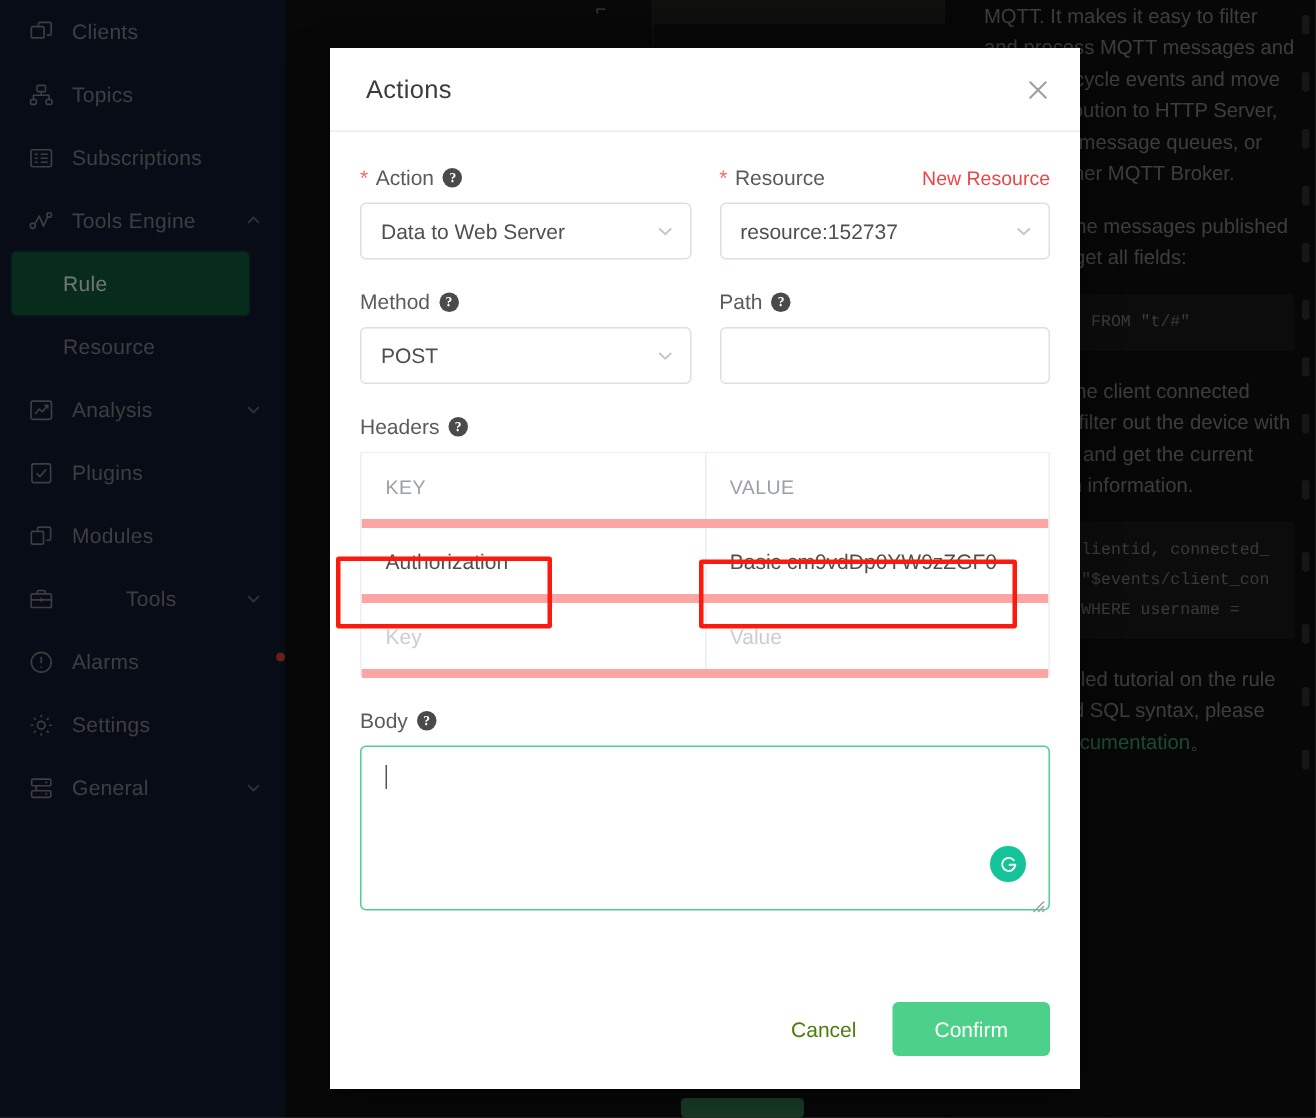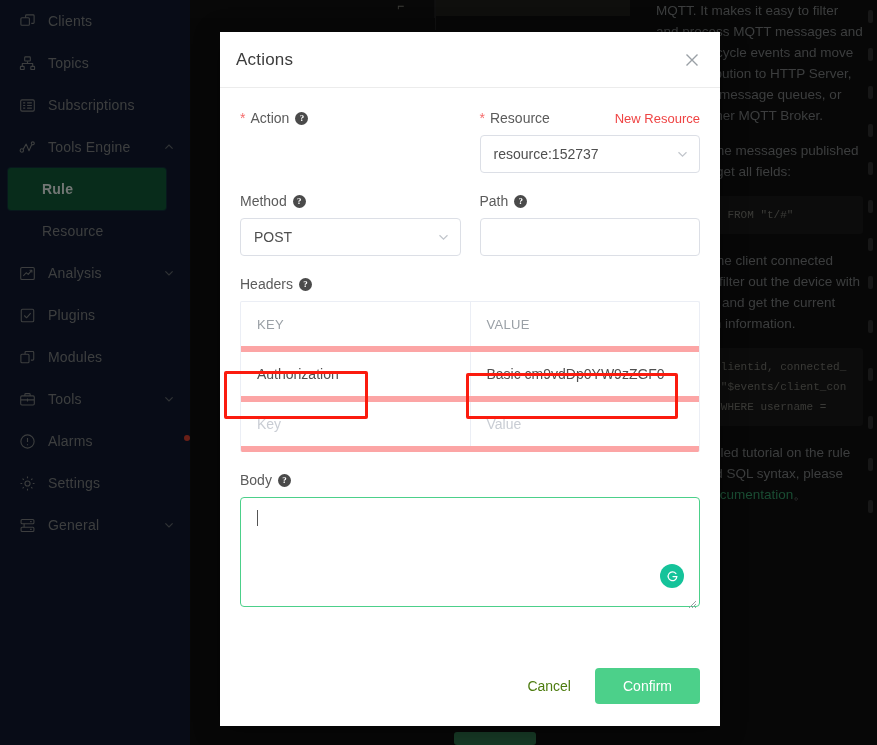--- a/index.html
+++ b/index.html
@@ -35,21 +35,20 @@
   .nav-item .caret { width: 14px; height: 14px; flex: 0 0 14px; margin-right: 14px; opacity: .75; }
   .nav-item.sub { padding-left: 42px; }
   .nav-item.active {
     background: #0f5132;
     color: #cfd8d3;
     border-radius: 3px;
     margin: 0 8px;
     width: 158px;
     padding-left: 34px;
     box-shadow: 0 0 0 1px rgba(27,194,124,.12);
-    font-weight: bold;
   }
   .alarm-dot {
     width: 6px; height: 6px; border-radius: 50%;
     background: #c0392b; margin-left: 1px; margin-top: -6px;
   }
 
   
   .content { position: absolute; left: 190px; top: 0; right: 0; bottom: 0; background: #0d0d0d; }
   .content-inner { position: absolute; left: 0; top: 0; right: 0; bottom: 0; }
 
@@ -110,21 +109,21 @@
     width: 500px; height: 694px;
     background: #ffffff;
     box-shadow: 0 4px 24px rgba(0,0,0,.35);
     display: flex; flex-direction: column;
     font-size: 14px; color: #4a4a4a;
   }
   .modal-header {
     position: relative;
     height: 56px; flex: 0 0 56px;
     display: flex; align-items: center;
-    padding: 0 16px;
+    padding: 0 24px;
     border-bottom: 1px solid #ececec;
   }
   .modal-title { font-size: 17px; color: #3c3c3c; letter-spacing: .2px; }
   .modal-close {
     position: absolute; right: 18px; top: 18px;
     width: 20px; height: 20px;
     color: #9aa0a6;
   }
   .modal-body { flex: 1 1 auto; padding: 18px 20px 0 20px; overflow: hidden; }
 
@@ -302,21 +301,21 @@
         </div>
         <div class="nav-item">
           <span class="ico">
             <svg viewBox="0 0 18 18" width="17" height="17" fill="none" stroke="currentColor" stroke-width="1.15" stroke-linejoin="round">
               <rect x="2" y="5.6" width="8.6" height="9" rx="1.1"></rect>
               <path d="M6.4 5.6 V3.6 a1 1 0 0 1 1-1 h7.2 a1 1 0 0 1 1 1 v7.2 a1 1 0 0 1-1 1 h-2"></path>
             </svg>
           </span>
           <span class="lbl">Modules</span>
         </div>
-        <div class="nav-item" style="justify-content: flex-start;">
+        <div class="nav-item" style="justify-content: flex-start; gap: 36px;">
           <span class="ico">
             <svg viewBox="0 0 18 18" width="17" height="17" fill="none" stroke="currentColor" stroke-width="1.15" stroke-linejoin="round">
               <rect x="1.8" y="5.2" width="14.4" height="9.6" rx="1.3"></rect>
               <path d="M6.2 5.2 V3.8 a1 1 0 0 1 1-1 h3.6 a1 1 0 0 1 1 1 v1.4"></path>
               <path d="M1.8 9.4 h14.4 M9 8 v3"></path>
             </svg>
           </span>
           <span class="lbl">Tools</span>
           <span class="caret" style="margin-left: auto;"><svg viewBox="0 0 14 14" width="14" height="14" fill="none" stroke="currentColor" stroke-width="1.2">
               <path d="M3.4 5.4 L7 9 L10.6 5.4"></path>
@@ -407,20 +406,28 @@
 
     <div class="modal-body">
 
       <div class="row2">
         <div class="field">
           <div class="field-label">
             <span class="req-star">*</span>
             <span>Action</span>
             <span class="help-ico">?</span>
           </div>
+          <div class="control">
+            <span>Data to Web Server</span>
+            <span class="chev">
+              <svg viewBox="0 0 13 13" width="13" height="13" fill="none" stroke="currentColor" stroke-width="1.3">
+                  <path d="M2.5 4.8 L6.5 8.6 L10.5 4.8"></path>
+                </svg>
+            </span>
+          </div>
         </div>
 
         <div class="field">
           <div class="field-label">
             <span class="req-star">*</span>
             <span>Resource</span>
             <span class="label-right">New Resource</span>
           </div>
           <div class="control">
             <span>resource:152737</span>

